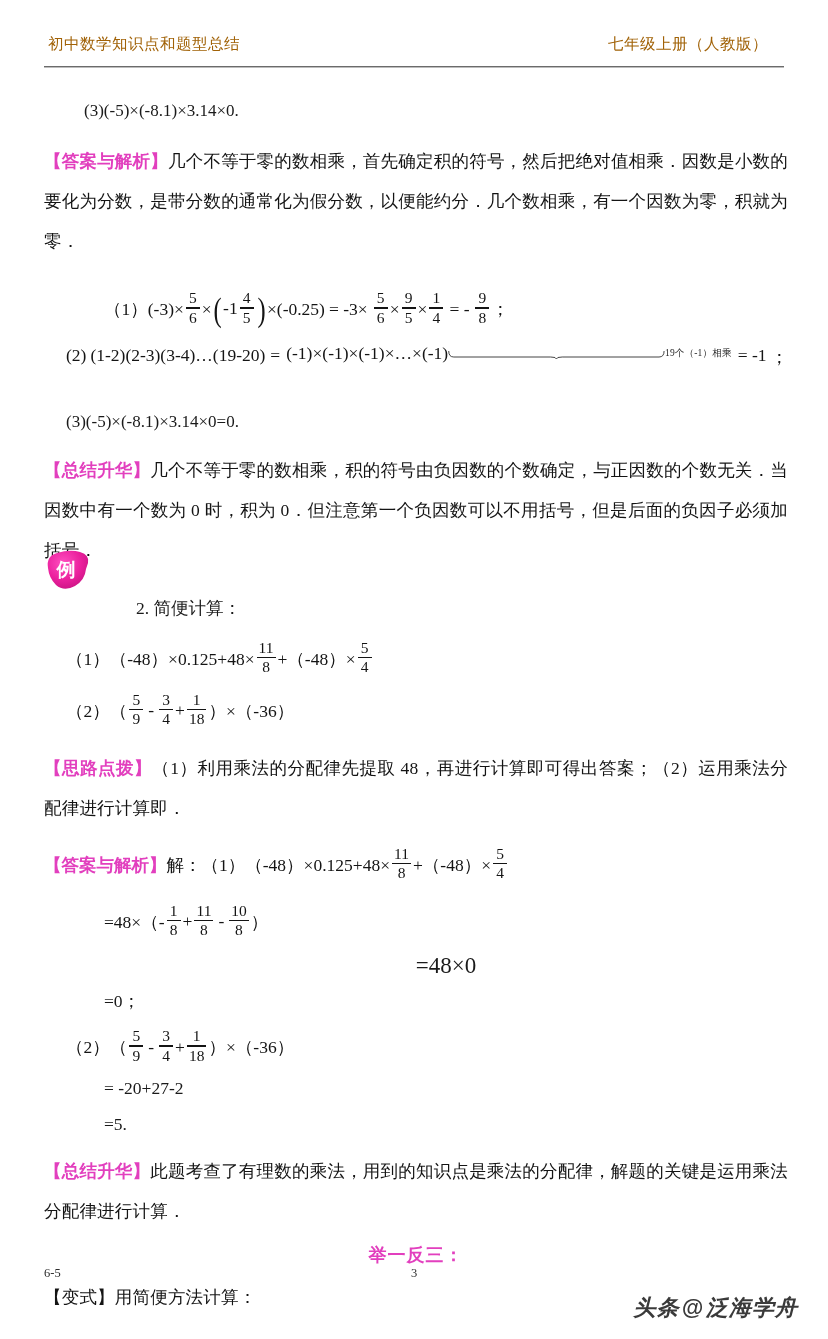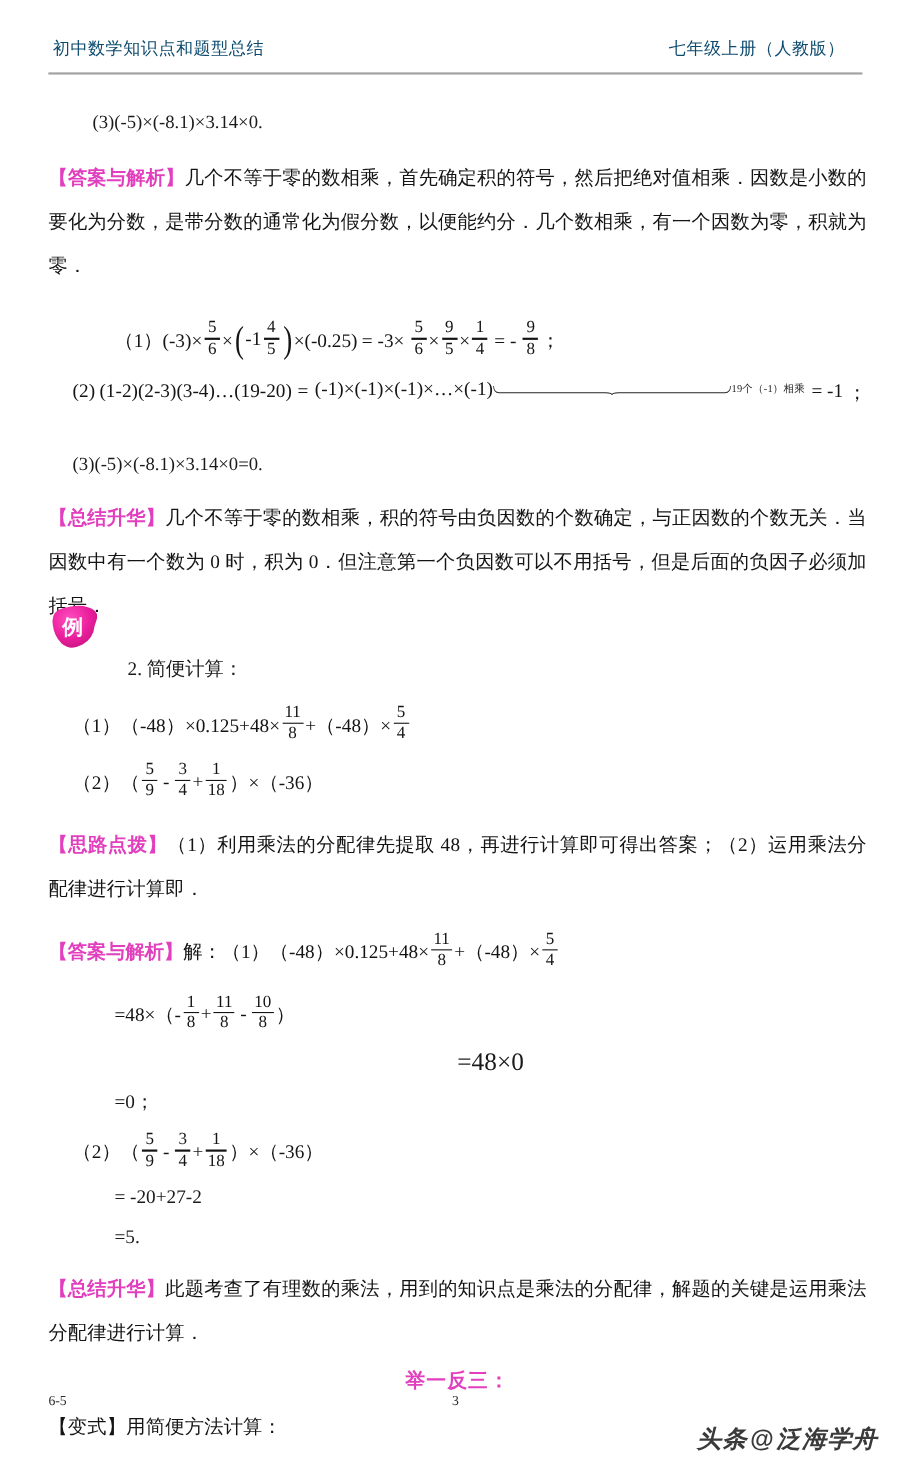--- a/index.html
+++ b/index.html
@@ -24,21 +24,21 @@
   .header {
     position: absolute;
     left: 48px;
     top: 34px;
     width: 734px;
     display: flex;
     justify-content: space-between;
     align-items: flex-end;
     font-size: 15.5px;
     letter-spacing: 0.5px;
-    color: #0c4a6e;
+    color: #a16207;
   }
   .header-left { white-space: nowrap; }
   .header-right {
     white-space: nowrap;
     margin-right: 14px;
   }
   .header-rule {
     position: absolute;
     left: 44px;
     top: 66px;
@@ -287,21 +287,21 @@
       <span style="padding-top:2px;padding-left:5px;">= -1</span>
       <span style="padding-top:2px;padding-left:4px;">；</span>
     </div>
 
     <div class="line indent-2" style="margin-top:12px;font-size:17px;">(3)(-5)×(-8.1)×3.14×0=0.</div>
 
     <div class="para" style="margin-top:20px;">
       <span class="tag">【总结升华】</span><span>几个不等于零的数相乘，积的符号由负因数的个数确定，与正因数的个数无关．当因数中有一个数为 0 时，积为 0．但注意第一个负因数可以不用括号，但是后面的负因子必须加括号．</span>
     </div>
 
-    <div class="line" style="margin-top:30px;margin-left:72px;font-size:17.5px;">2. 简便计算：</div>
+    <div class="line" style="margin-top:30px;margin-left:92px;font-size:17.5px;">2. 简便计算：</div>
 
     <div class="math indent-2" style="margin-top:18px;height:46px;">
       <span>（1）（-48）×0.125+48×</span>
       <span class="frac">
         <span class="num">11</span>
         <span class="bar"></span>
         <span class="den">8</span>
       </span>
       <span>+（-48）×</span>
       <span class="frac">

